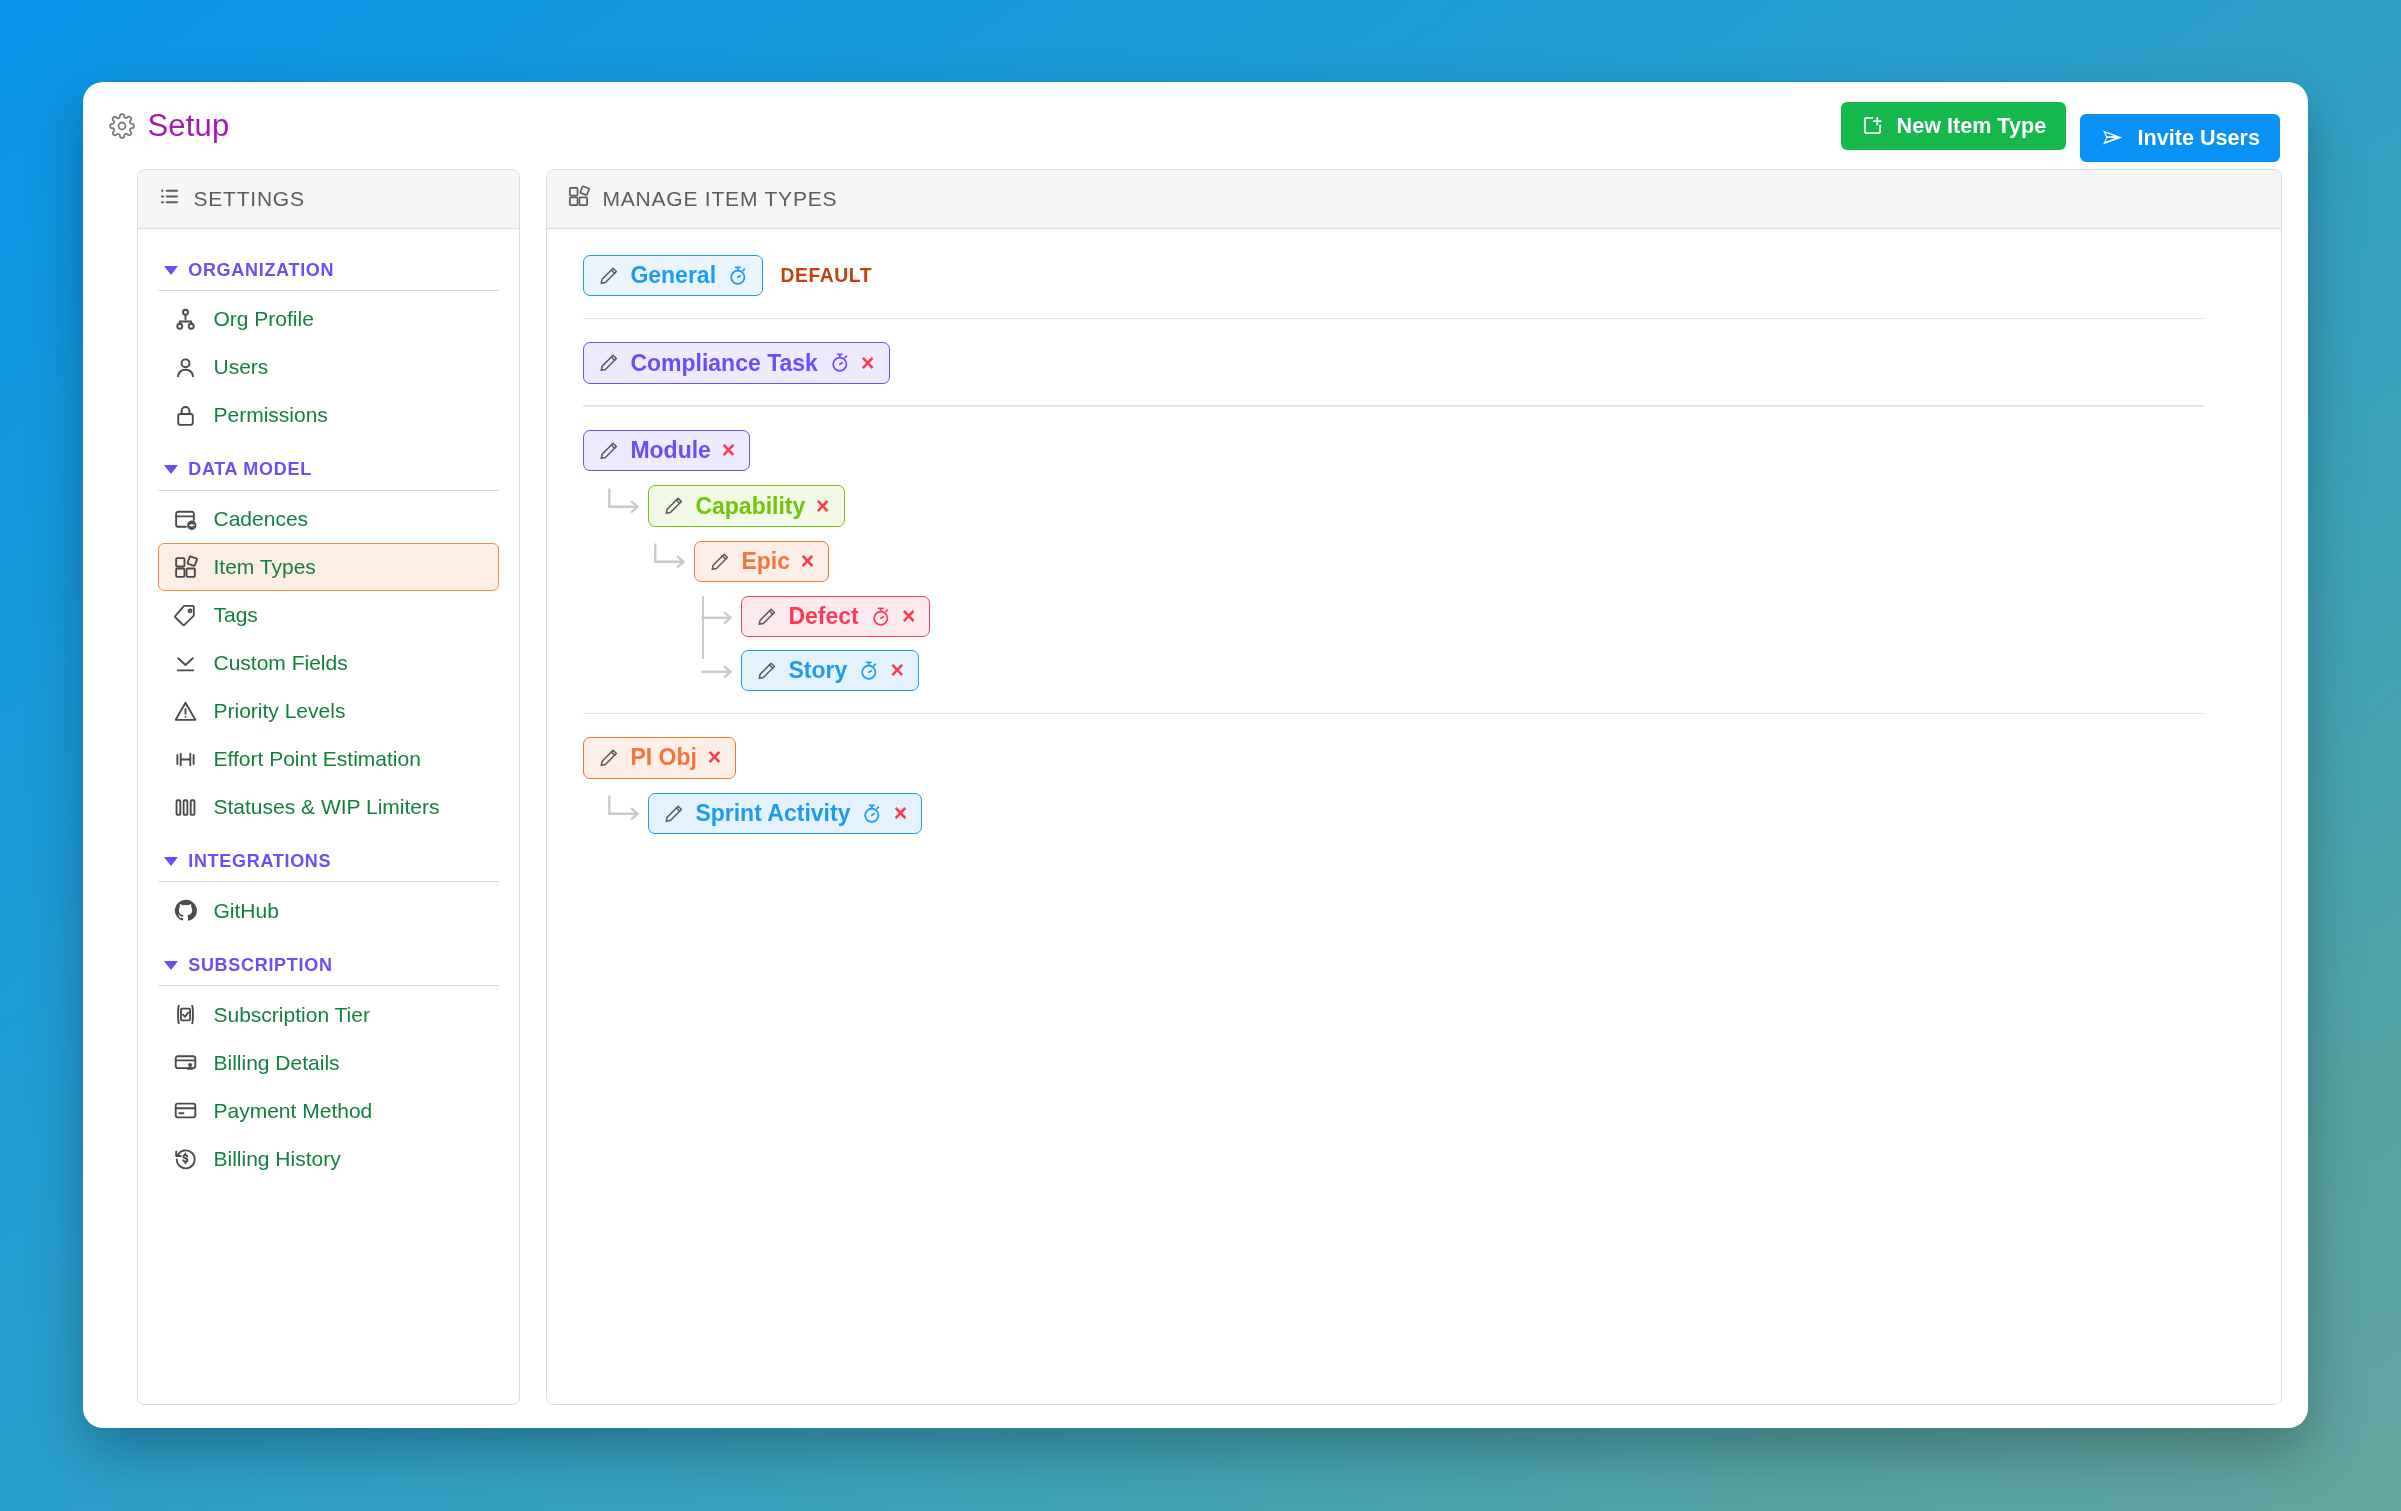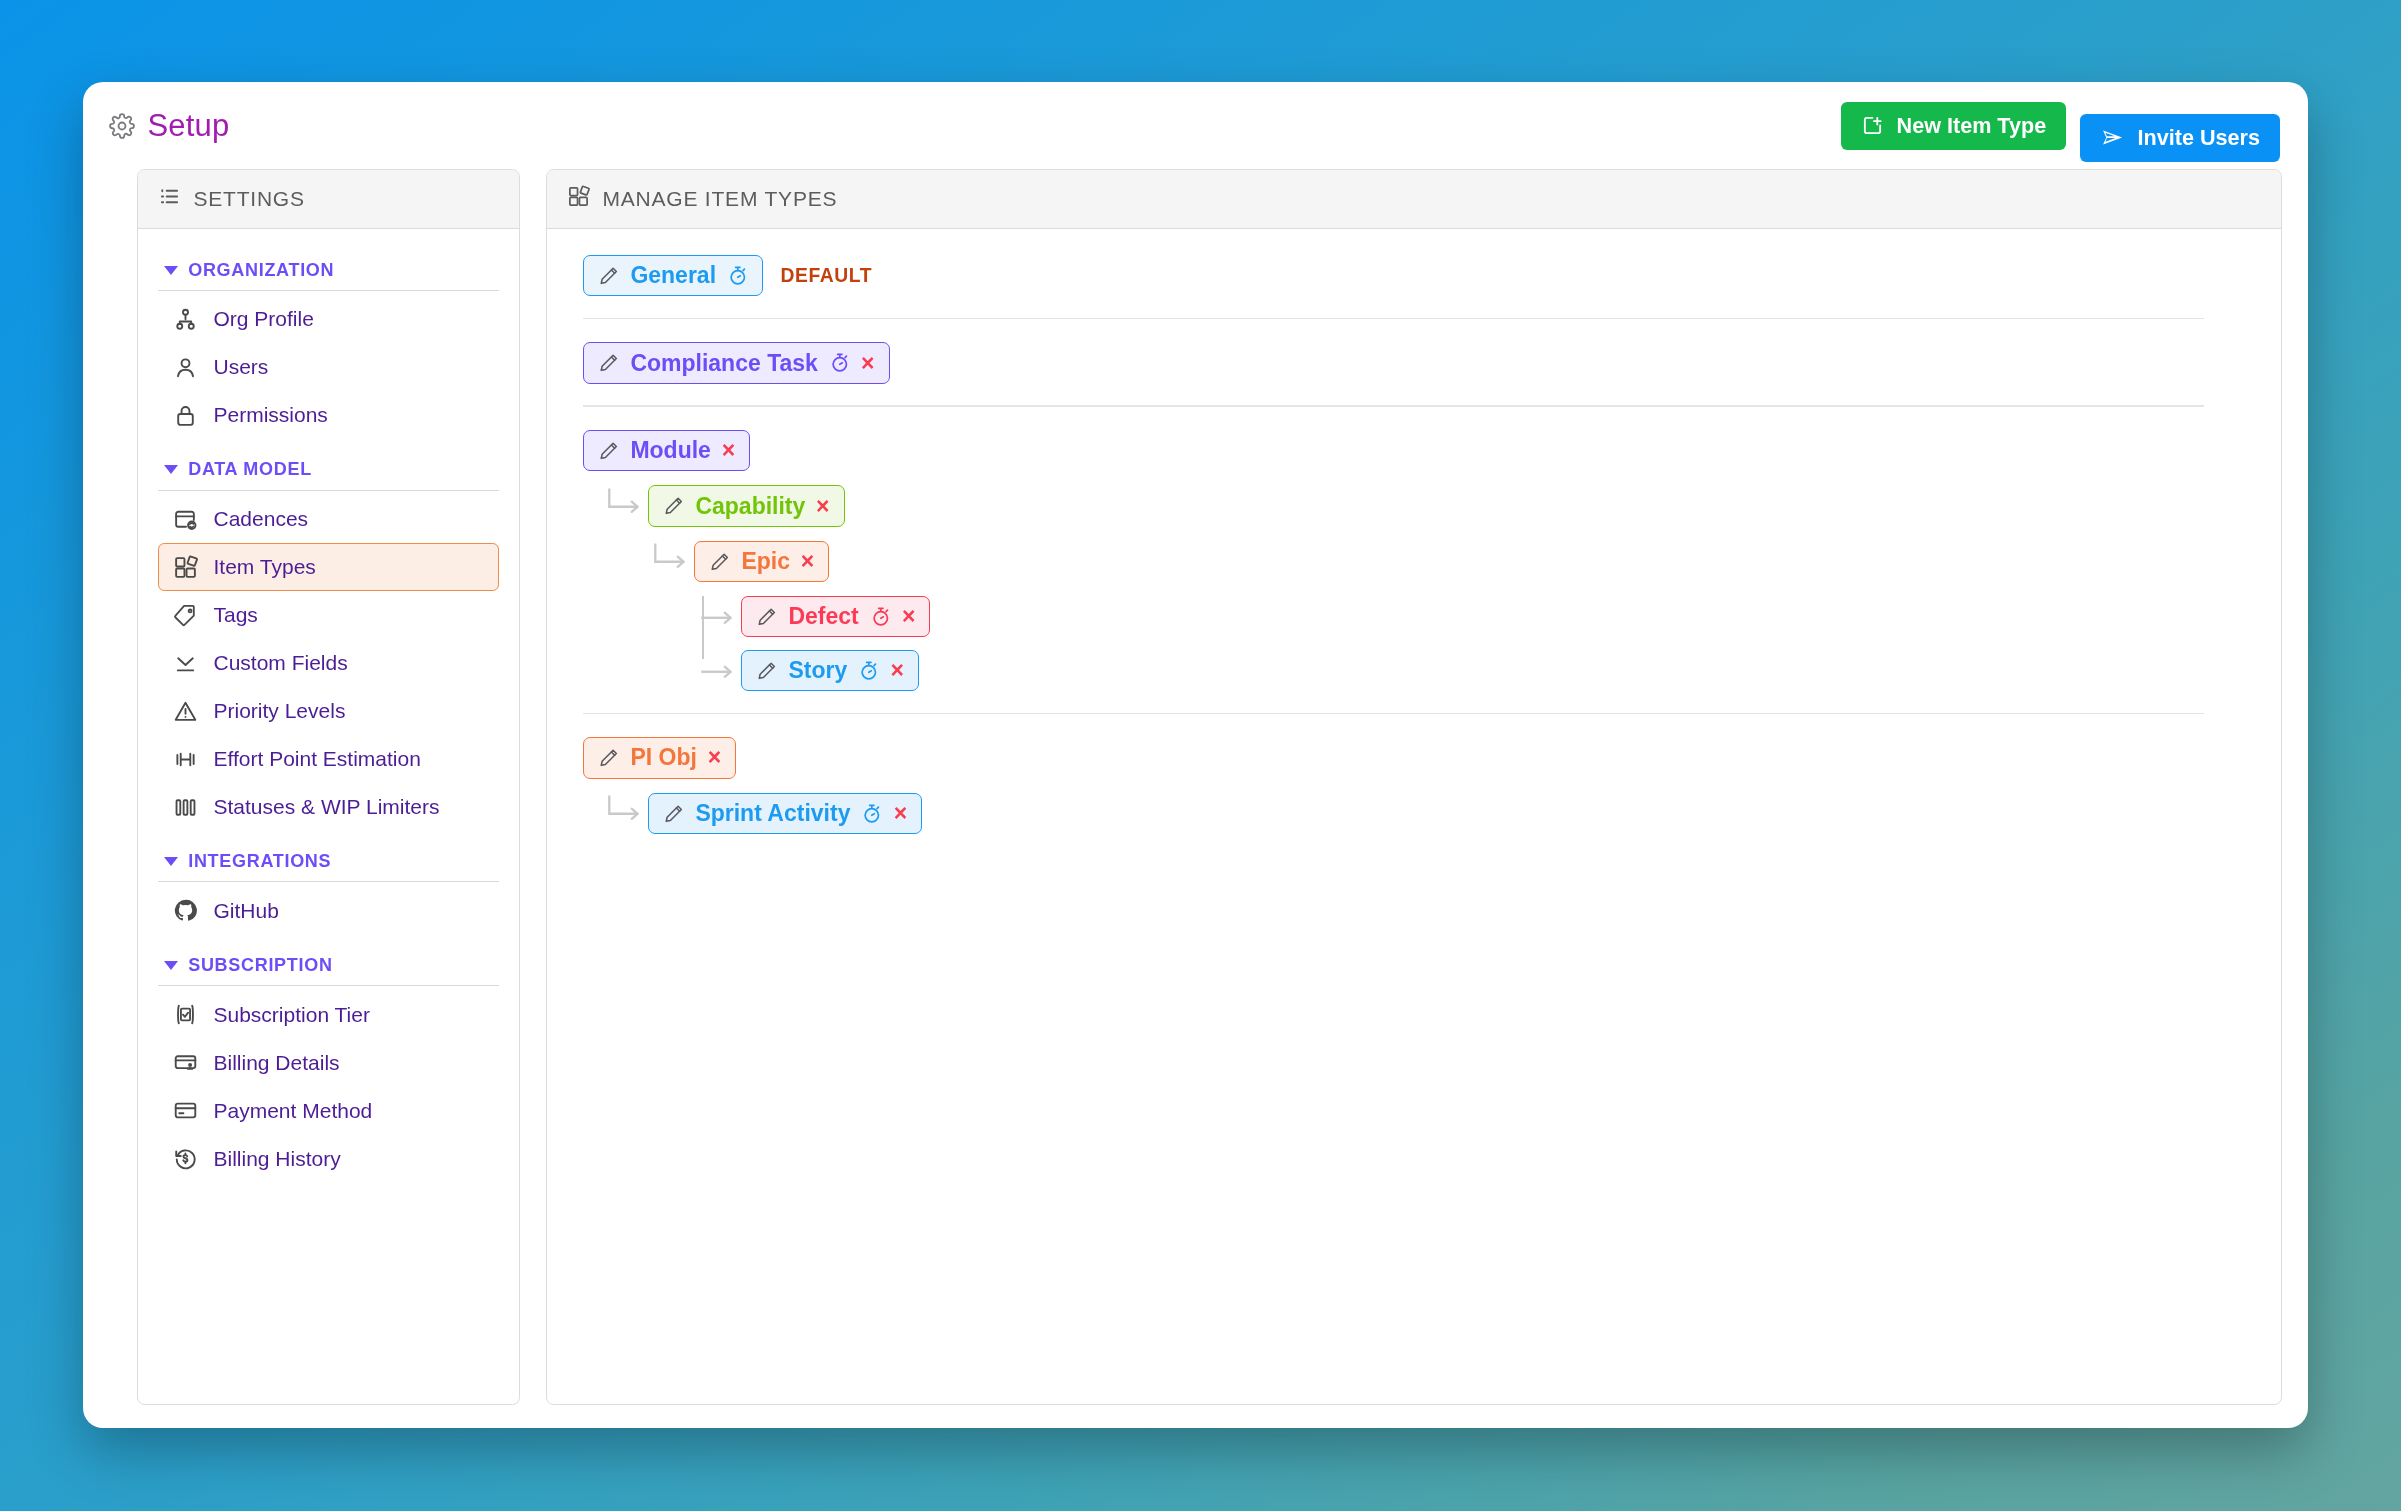--- a/index.html
+++ b/index.html
@@ -77,21 +77,21 @@
   .caret { width: 0; height: 0; border-left: 7.7px solid transparent;
            border-right: 7.7px solid transparent; border-top: 9.3px solid #6d4df6; }
   .group-rule { height: 0.8px; background: #d8d8d8; margin: 0 0 4.6px 0; }
 
   .nav-item {
     display: flex; align-items: center; gap: 15.5px;
     height: 48px; padding: 0 14px;
     border-radius: 6.2px; cursor: pointer;
     border: 0.8px solid transparent;
   }
-  .nav-item .lbl { font-size: 21px; color: #4c1d95; }
+  .nav-item .lbl { font-size: 21px; color: #15803d; }
   .nav-item.selected {
     background: #fdeee5; border-color: #f08c46;
   }
   .nav-icon { width: 25px; height: 25px; flex: 0 0 25px; display:block; color:#4a4a4a; }
 
   
   .main-body { padding: 26px 23px 0 36px; position: relative; }
 
   .group { position: relative; }
   .group-sep { height: 1.5px; background: #e4e4e9; margin: 21.6px 0 0 0; width: 1621px; }

